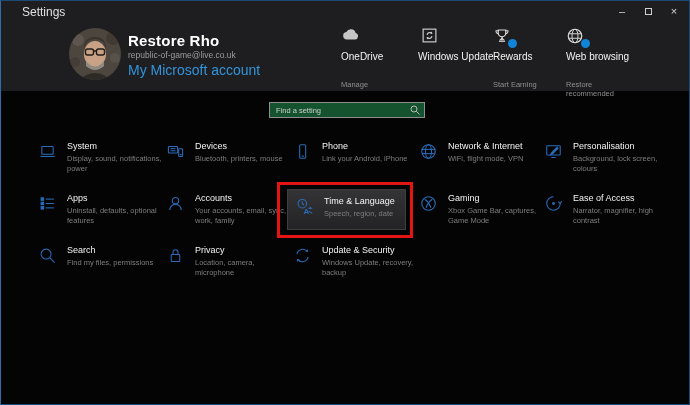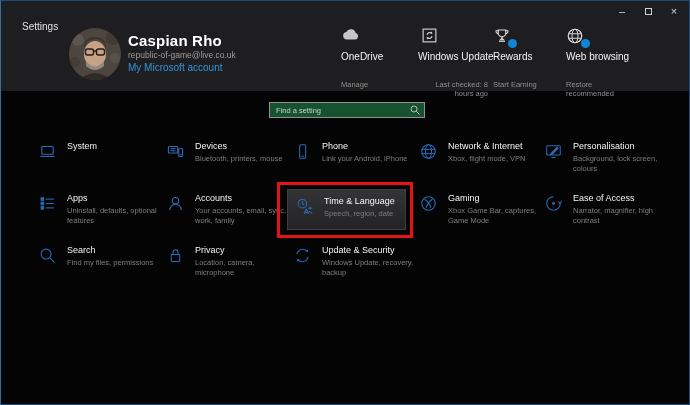--- a/index.html
+++ b/index.html
@@ -4,30 +4,30 @@
 <style>
   html,body{margin:0;padding:0;background:#000;}
   *{box-sizing:border-box;font-family:"Liberation Sans",sans-serif;}
   .window{
     position:relative;width:690px;height:405px;overflow:hidden;
     background:#040405;
     border:1px solid #1c4a75;border-left-color:#2e6da8;
   }
   
   .header-band{position:absolute;left:0;top:0;width:100%;height:90px;background:#1e1e20;}
-  .app-title{position:absolute;left:21px;top:20px;font-size:10px;color:#e0e0e0;}
+  .app-title{position:absolute;left:21px;top:4px;font-size:12px;color:#e0e0e0;}
   .win-controls{position:absolute;right:2px;top:0;display:flex;}
   .win-btn{width:26px;height:20px;display:flex;align-items:center;justify-content:center;
     color:#d6d6d6;font-size:11px;cursor:default;}
   .max-box{width:7px;height:7px;border:1px solid #d0d0d0;display:inline-block;}
   
   .avatar{position:absolute;left:68px;top:27px;width:52px;height:52px;border-radius:50%;overflow:hidden;}
   .profile-name{position:absolute;left:127px;top:31px;font-size:15px;font-weight:700;color:#ffffff;letter-spacing:.2px;}
   .profile-email{position:absolute;left:127px;top:49px;font-size:8.5px;color:#9d9d9d;}
-  .profile-link{position:absolute;left:127px;top:61px;font-size:10px;color:#3294da;cursor:pointer;}
+  .profile-link{position:absolute;left:127px;top:61px;font-size:14px;color:#3294da;cursor:pointer;}
   
   .qa{position:absolute;top:26px;width:70px;}
   .qa .qa-icon{position:relative;width:20px;height:18px;margin-bottom:6px;}
   .qa-label{font-size:10px;color:#f2f2f2;margin-bottom:18px;white-space:nowrap;}
   .qa-sub{font-size:7.5px;color:#8f8f8f;line-height:1.25;}
   .badge-dot{position:absolute;right:-4px;bottom:-3px;width:9px;height:9px;border-radius:50%;background:#1184d7;}
   
   .search-box{position:absolute;left:268px;top:101px;width:156px;height:16px;
     border:1px solid #8f8f8f;background:#14532d;display:flex;align-items:center;}
   .search-box input{flex:1;background:transparent;border:0;outline:none;color:#d8d8d8;
@@ -75,21 +75,21 @@
       <circle cx="6" cy="34" r="5" fill="#443d36"></circle>
       <path d="M10 52 Q26 38 42 52 Z" fill="#2e2a26"></path>
       <ellipse cx="26" cy="26" rx="11" ry="13" fill="#c9a184"></ellipse>
       <path d="M15 22 Q16 11 26 11 Q36 11 37 22 L37 18 Q36 9 26 9 Q16 9 15 18 Z" fill="#3c342c"></path>
       <path d="M17 33 Q26 44 35 33 L35 38 Q26 46 17 38 Z" fill="#8f8a82"></path>
       <rect x="16.5" y="21" width="8" height="6" rx="2" fill="none" stroke="#221d19" stroke-width="1.4"></rect>
       <rect x="27.5" y="21" width="8" height="6" rx="2" fill="none" stroke="#221d19" stroke-width="1.4"></rect>
       <line x1="24.5" y1="23" x2="27.5" y2="23" stroke="#221d19" stroke-width="1.4"></line>
     </svg>
   </div>
-  <div class="profile-name">Caspian Rho</div>
+  <div class="profile-name">Restore Rho</div>
   <div class="profile-email">republic-of-game@live.co.uk</div>
   <div class="profile-link">My Microsoft account</div>
 
   <div class="qa" style="left:340px;">
     <div class="qa-icon">
       <svg width="20" height="15" viewBox="0 0 24 16">
           <path d="M7 14 a4.5 4.5 0 0 1 -.6-8.95 A6 6 0 0 1 17.6 6.2 A4 4 0 0 1 17 14 Z" fill="#c6c6c6"></path>
         </svg>
     </div>
     <div class="qa-label">OneDrive</div>
@@ -98,21 +98,20 @@
 
   <div class="qa" style="left:417px;text-align:right;">
     <div class="qa-icon">
       <svg width="17" height="17" viewBox="0 0 24 24">
         <rect x="3" y="3" width="18" height="18" fill="none" stroke="#d2d2d2" stroke-width="1.6"></rect>
         <path d="M8.5 11 a4 4 0 0 1 7-1.8 M15.5 13 a4 4 0 0 1 -7 1.8" fill="none" stroke="#d2d2d2" stroke-width="1.6"></path>
         <path d="M15.5 6.5 l.3 3 -3 -.3 Z M8.5 17.5 l-.3 -3 3 .3 Z" fill="#d2d2d2"></path>
       </svg>
     </div>
     <div class="qa-label">Windows Update</div>
-    <div class="qa-sub">Last checked: 8 hours ago</div>
   </div>
 
   <div class="qa" style="left:492px;">
     <div class="qa-icon">
       <svg width="18" height="18" viewBox="0 0 24 24">
         <path d="M7 4 h10 v4 a5 5 0 0 1 -10 0 Z" fill="none" stroke="#d8d8d8" stroke-width="1.6"></path>
         <path d="M7 5 H4 a3.5 3.5 0 0 0 3.5 4 M17 5 h3 a3.5 3.5 0 0 1 -3.5 4" fill="none" stroke="#d8d8d8" stroke-width="1.4"></path>
         <path d="M10 17 c2 -1.5 2 -3 2 -4 c0 1 0 2.5 2 4 Z" fill="none" stroke="#d8d8d8" stroke-width="1.4"></path>
         <line x1="8" y1="19" x2="16" y2="19" stroke="#d8d8d8" stroke-width="1.6"></line>
       </svg>
@@ -144,20 +143,21 @@
     </svg>
   </div>
 
   <div class="tile" style="left:38px;top:140px;">
     <svg width="17" height="17" viewBox="0 0 24 24" class="icon-blue">
       <rect x="4" y="5" width="16" height="11" rx="1"></rect>
         <line x1="2" y1="19" x2="22" y2="19"></line>
     </svg>
     <div class="tile-text">
         <div class="tile-title">System</div>
+    <div class="tile-sub">Display, sound, notifications, power</div>
       </div>
   </div>
 
   <div class="tile" style="left:166px;top:140px;">
     <svg width="17" height="17" viewBox="0 0 24 24" class="icon-blue">
       <rect x="2" y="5" width="13" height="9" rx="1"></rect>
       <line x1="5" y1="8" x2="12" y2="8"></line>
         <line x1="5" y1="11" x2="12" y2="11"></line>
       <rect x="16.5" y="8" width="5.5" height="11" rx="1"></rect>
         <line x1="18" y1="16.5" x2="21" y2="16.5"></line>
@@ -181,21 +181,21 @@
 
   <div class="tile" style="left:419px;top:140px;">
     <svg width="17" height="17" viewBox="0 0 24 24" class="icon-blue">
       <circle cx="12" cy="12" r="9.5"></circle>
         <ellipse cx="12" cy="12" rx="4.2" ry="9.5"></ellipse>
       <line x1="2.5" y1="9" x2="21.5" y2="9"></line>
         <line x1="2.5" y1="15" x2="21.5" y2="15"></line>
     </svg>
     <div class="tile-text">
         <div class="tile-title">Network &amp; Internet</div>
-    <div class="tile-sub">Xbox, flight mode, VPN</div>
+    <div class="tile-sub">WiFi, flight mode, VPN</div>
       </div>
   </div>
 
   <div class="tile" style="left:544px;top:140px;">
     <svg width="17" height="17" viewBox="0 0 24 24" class="icon-blue">
       <rect x="2.5" y="4" width="19" height="13" rx="1"></rect>
       <line x1="9" y1="20.5" x2="15" y2="20.5"></line>
       <path d="M8 14 L17 5 L19.5 7.5 L10.5 16.5 L7 17.5 Z" fill="#2a6cb8" stroke="none"></path>
     </svg>
     <div class="tile-text">

